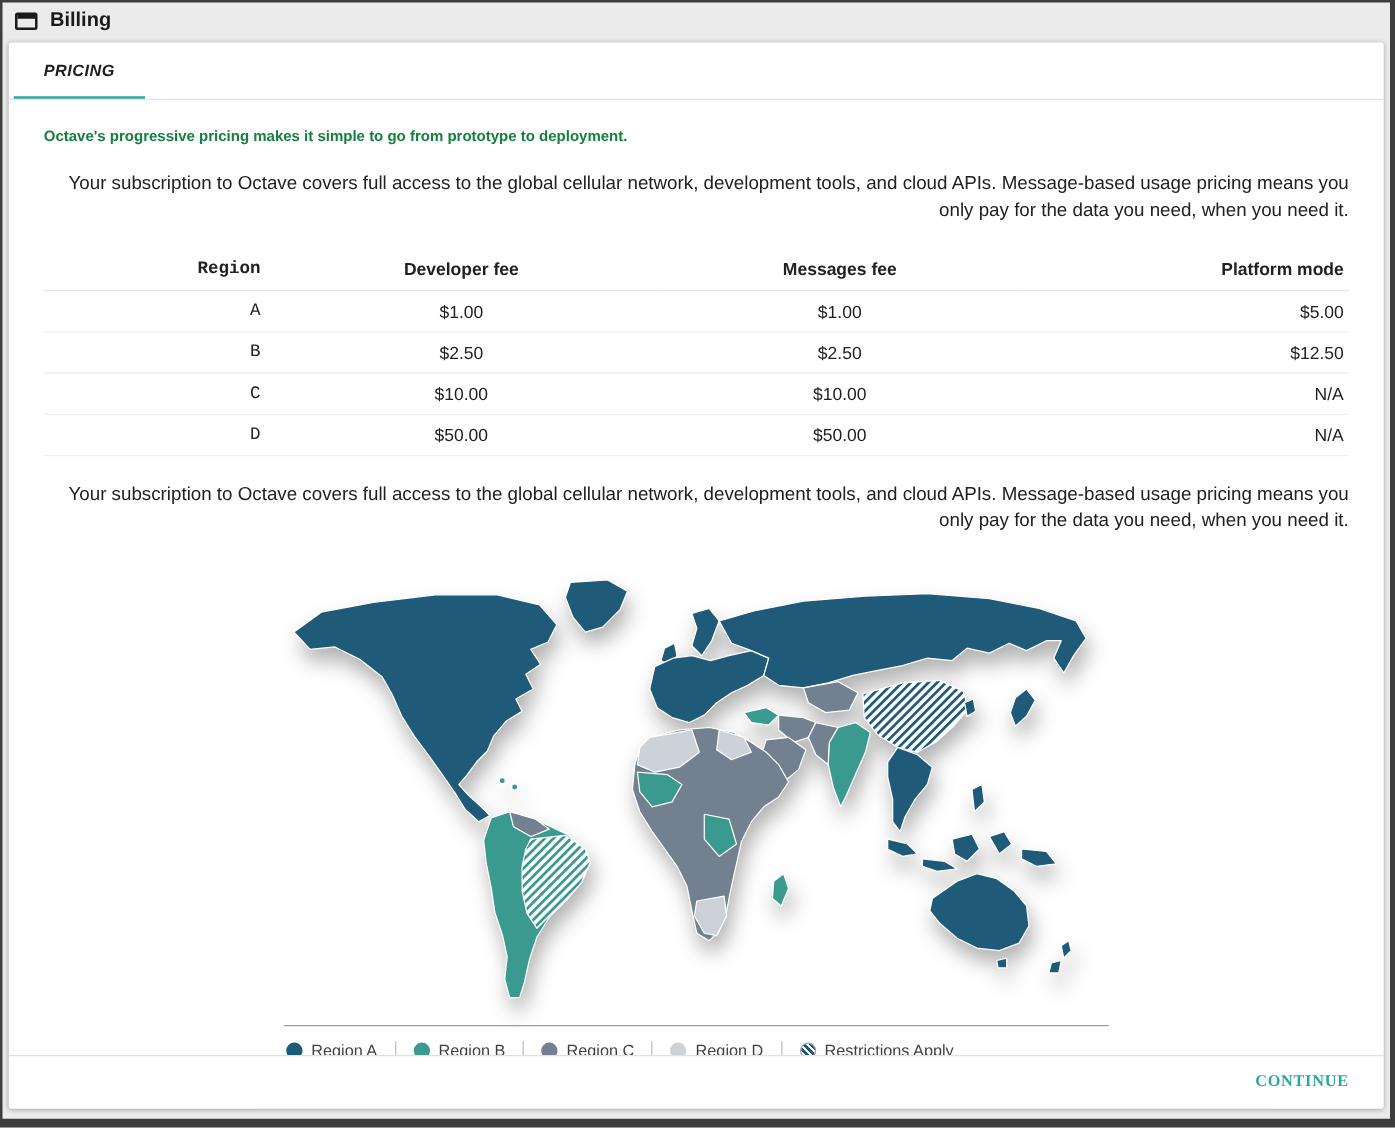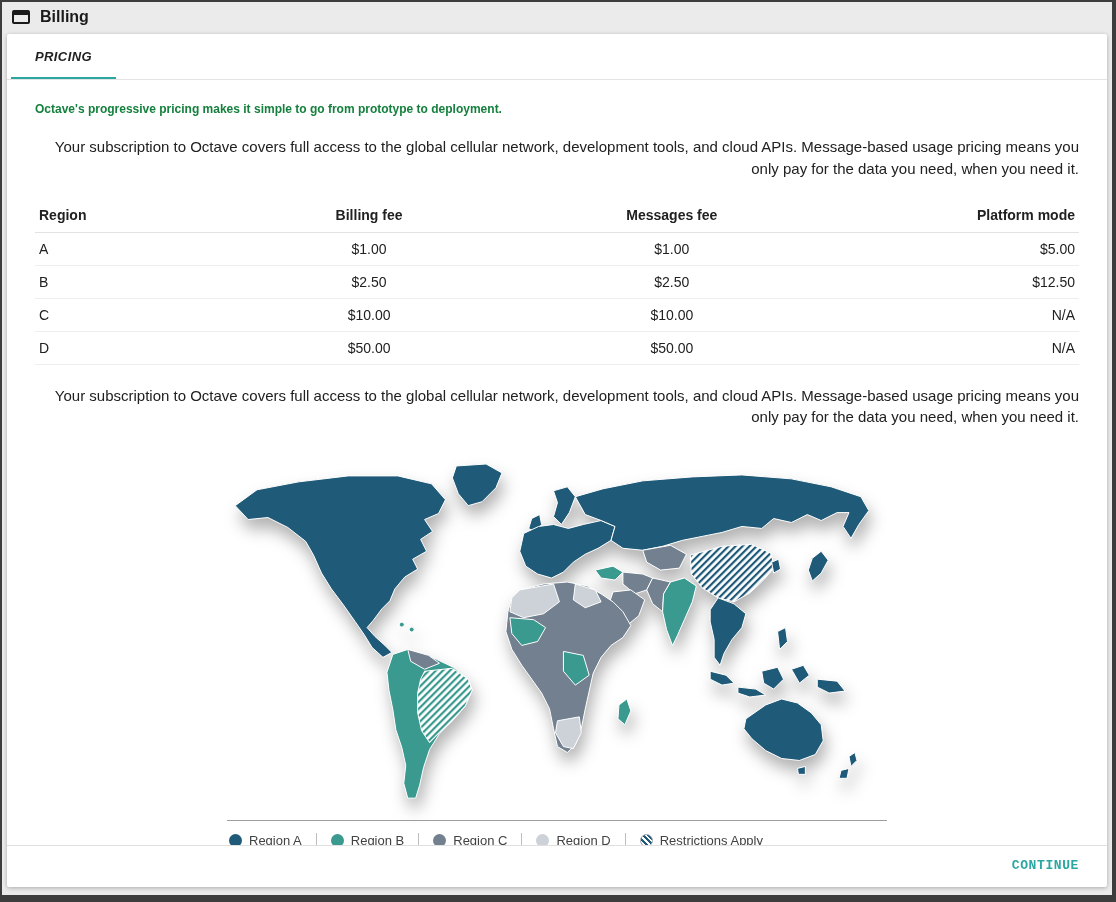--- a/index.html
+++ b/index.html
@@ -36,21 +36,21 @@
 
   
   .content { flex: 1; padding: 14px 28px 0 28px; overflow: hidden; display: flex; flex-direction: column; }
   .intro { font-size: 12px; color: #15803d; margin: 8px 0 6px 0; font-weight: bold; }
   .desc  { font-size: 15px; color: #212121; line-height: 1.45; margin: 14px 0 10px 0; max-width: 1062px; text-align: right; }
 
   
   table.pricing-table { width: 100%; border-collapse: collapse; margin: 8px 0 6px 0; }
   .pricing-table th { font-size: 14px; font-weight: 700; color: #212121; padding: 9px 4px; border-bottom: 1px solid #e2e2e2; }
   .pricing-table td { font-size: 14px; color: #212121; padding: 8px 4px; border-bottom: 1px solid #eeeeee; }
-  .col-region  { width: 17%; text-align: left; }
+  .col-region  { width: 17%; text-align: right; font-family: Liberation Mono, monospace; }
   .col-plat    { width: 30%; text-align: center; }
   .col-msg     { width: 28%; text-align: center; }
   .col-dev     { width: 25%; text-align: right; }
 
   
   .map-wrap { margin-top: 26px; }
   .map-inner { width: 660px; margin: 0 auto; }
   .map-inner svg { display: block; filter: drop-shadow(3px 10px 8px rgba(0,0,0,.30)); }
   .ra { fill: #1f5a78; } .rb { fill: #3a9a8f; } .rc { fill: #72808f; } .rd { fill: #ccd2d8; }
   .country { stroke: #ffffff; stroke-width: 1; stroke-linejoin: round; }
@@ -60,21 +60,21 @@
   .legend-item { display: flex; align-items: center; gap: 7px; }
   .legend-dot { width: 13px; height: 13px; border-radius: 50%; flex: none; }
   .legend-dot.hatch { background: repeating-linear-gradient(45deg, #1f5a78 0 2px, #ffffff 2px 4px); border: 1px solid #9aa4ae; }
   .legend-label { font-size: 13px; color: #424242; }
   .legend-sep { width: 1px; height: 15px; background: #bdbdbd; margin: 0 4px; }
 
   
   .card-footer { border-top: 1px solid #e0e0e0; padding: 12px 28px 14px 28px; display: flex; justify-content: flex-end; }
   .continue-btn {
     background: none; border: none; cursor: pointer;
-    color: #2aa7a2; font-family: Liberation Mono, monospace;
+    color: #2aa7a2; font-family: Liberation Serif, serif;
     font-size: 13px; font-weight: 700; letter-spacing: .6px; text-align: right;
   }
 </style>
 </head>
 <body>
 
 <div class="window">
 
   <header class="page-header">
     <span class="billing-icon"></span>
@@ -89,21 +89,21 @@
 
     <div class="content">
 
       <p class="intro">Octave's progressive pricing makes it simple to go from prototype to deployment.</p>
       <p class="desc">Your subscription to Octave covers full access to the global cellular network, development tools, and cloud APIs. Message-based usage pricing means you only pay for the data you need, when you need it.</p>
 
       <table class="pricing-table">
         <thead>
           <tr>
             <th class="col-region">Region</th>
-            <th class="col-plat">Billing fee</th>
+            <th class="col-plat">Developer fee</th>
             <th class="col-msg">Messages fee</th>
             <th class="col-dev">Platform mode</th>
           </tr>
         </thead>
         <tbody>
           <tr>
             <td class="col-region">A</td>
             <td class="col-plat">$1.00</td>
             <td class="col-msg">$1.00</td>
             <td class="col-dev">$5.00</td>

